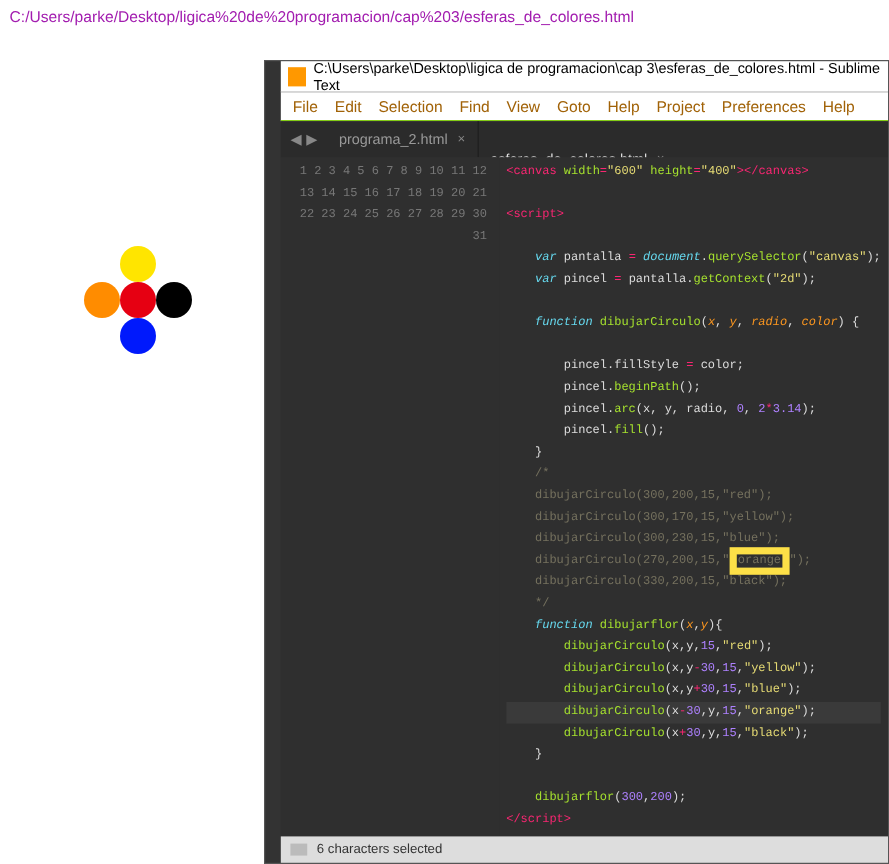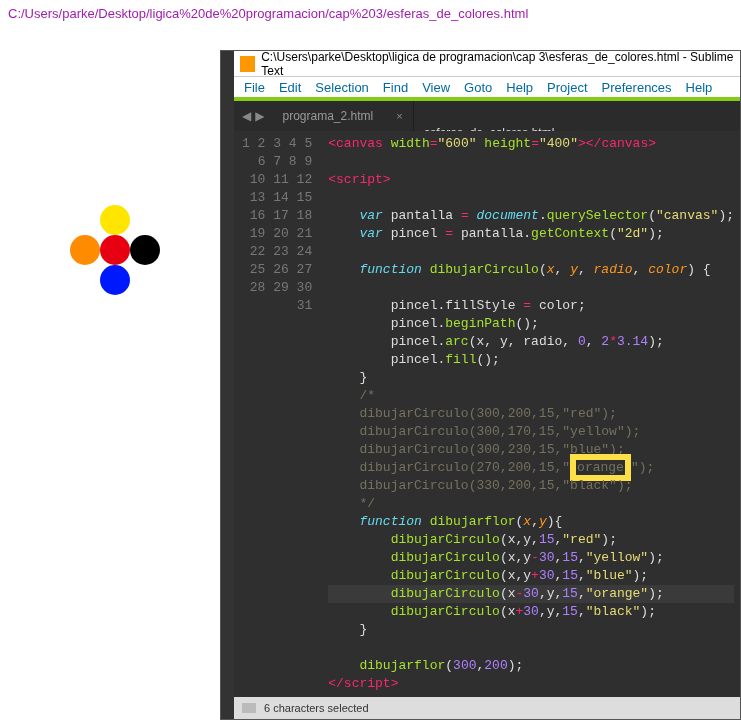--- a/index.html
+++ b/index.html
@@ -62,22 +62,22 @@
     display: inline-block;
   }
   .menubar {
     background: #fff;
     height: 24px;
     display: flex;
     align-items: center;
     gap: 14px;
     padding: 0 10px;
     font-size: 13px;
-    color: #0369a1;
-    border-bottom: 4px solid #84cc16;
+    color: #a16207;
+    border-bottom: 1px solid #84cc16;
   }
   .menubar span { cursor: default; }
   .tabbar {
     background: #2b2b2b;
     height: 30px;
     display: flex;
     align-items: stretch;
   }
   .nav-arrows {
     display: flex;
@@ -85,31 +85,31 @@
     padding: 0 8px;
     color: #888;
     gap: 4px;
   }
   .tab {
     display: flex;
     align-items: center;
     padding: 0 10px;
     color: #999;
     font-size: 12px;
-    gap: 23px;
+    gap: 8px;
     border-right: 1px solid #1e1e1e;
   }
   .tab.active { background: #3b3b3b; color: #ddd; margin-top: 32px; }
   .tab-close { color: #888; font-size: 11px; }
   .editor {
     flex: 1;
     background: #2f2f2f;
     display: flex;
     font-family: Consolas, "Courier New", monospace;
-    font-size: 13px;
+    font-size: 10px;
     line-height: 18px;
     overflow: hidden;
   }
   .gutter {
     background: #2f2f2f;
     color: #777;
     text-align: right;
     padding: 4px 10px 4px 6px;
     user-select: none;
   }

